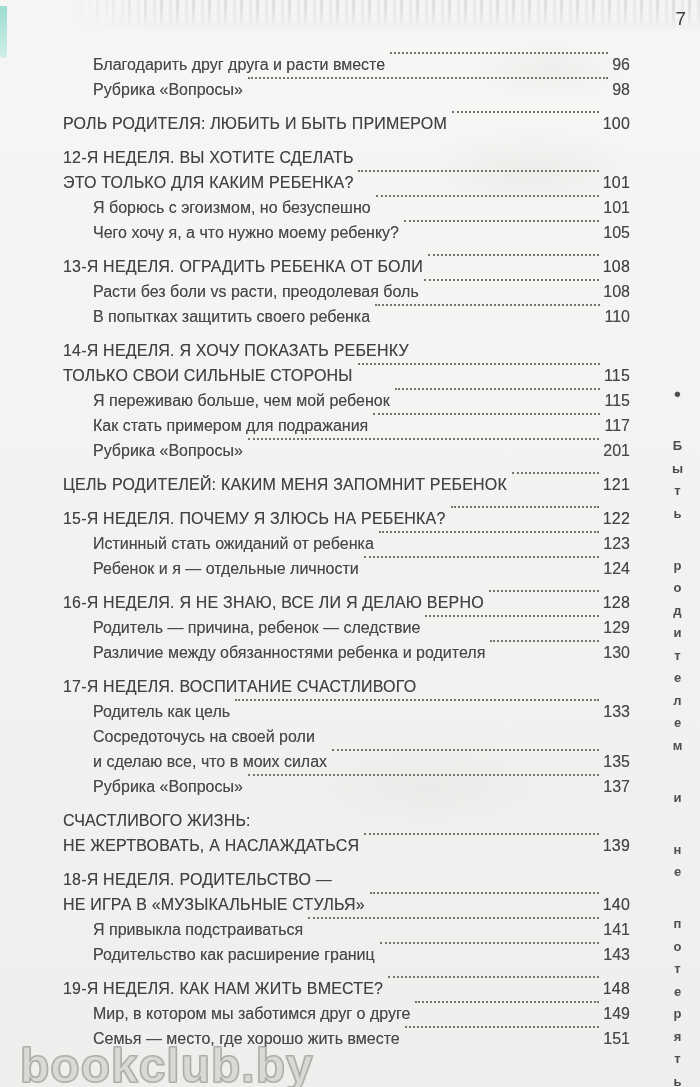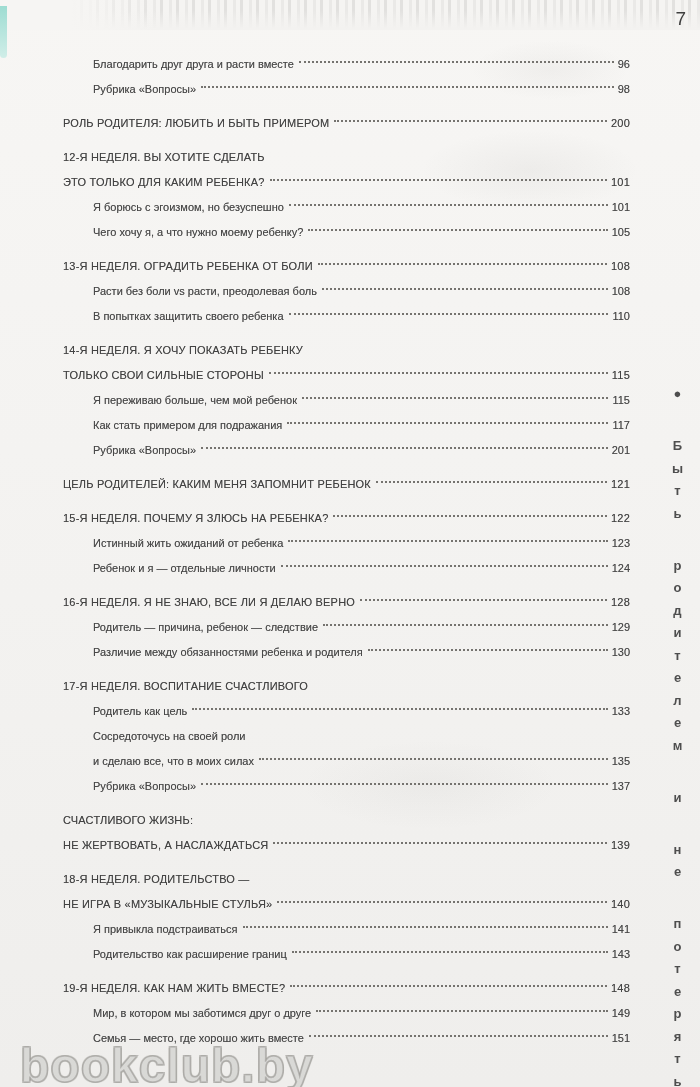--- a/index.html
+++ b/index.html
@@ -34,22 +34,22 @@
       background:radial-gradient(ellipse at center, rgba(120,118,115,0.05), transparent 70%);}
 
   .pageno{
     position:absolute;top:8px;right:14px;
     font-size:19px;color:#3f3f3f;
   }
 
   .toc{position:absolute;left:63px;top:52px;width:567px;}
   .entry.gap{margin-top:9px;}
   .entry .line{
-    display:flex;align-items:center;
-    height:25px;line-height:25px;font-size:11px;
+    display:flex;align-items:flex-start;
+    height:25px;line-height:25px;font-size:16px;
     white-space:nowrap;
   }
   .entry.section .line{color:#424242;letter-spacing:.2px;}
   .entry.item .line{padding-left:30px;color:#484848;}
   .txt{text-shadow:0 0 .6px rgba(70,70,70,.55);}
   .dots{
     flex:1 1 auto;min-width:18px;
     border-bottom:2px dotted #75736f;
     margin:0 3px 5px 5px;
   }
@@ -100,21 +100,21 @@
         <div class="line">
           <span class="txt">Рубрика «Вопросы»</span>
           <span class="dots"></span>
           <span class="pg">98</span>
         </div>
       </div>
       <div class="entry section gap">
         <div class="line">
           <span class="txt">РОЛЬ РОДИТЕЛЯ: ЛЮБИТЬ И БЫТЬ ПРИМЕРОМ</span>
           <span class="dots"></span>
-          <span class="pg">200</span>
+          <span class="pg">100</span>
         </div>
       </div>
       <div class="entry section gap">
         <div class="line">
           <span class="txt">12-Я НЕДЕЛЯ. ВЫ ХОТИТЕ СДЕЛАТЬ</span>
         </div>
         <div class="line">
           <span class="txt">ЭТО ТОЛЬКО ДЛЯ КАКИМ РЕБЕНКА?</span>
           <span class="dots"></span>
           <span class="pg">101</span>
@@ -195,21 +195,21 @@
       </div>
       <div class="entry section gap">
         <div class="line">
           <span class="txt">15-Я НЕДЕЛЯ. ПОЧЕМУ Я ЗЛЮСЬ НА РЕБЕНКА?</span>
           <span class="dots"></span>
           <span class="pg">122</span>
         </div>
       </div>
       <div class="entry item">
         <div class="line">
-          <span class="txt">Истинный жить ожиданий от ребенка</span>
+          <span class="txt">Истинный стать ожиданий от ребенка</span>
           <span class="dots"></span>
           <span class="pg">123</span>
         </div>
       </div>
       <div class="entry item">
         <div class="line">
           <span class="txt">Ребенок и я — отдельные личности</span>
           <span class="dots"></span>
           <span class="pg">124</span>
         </div>

